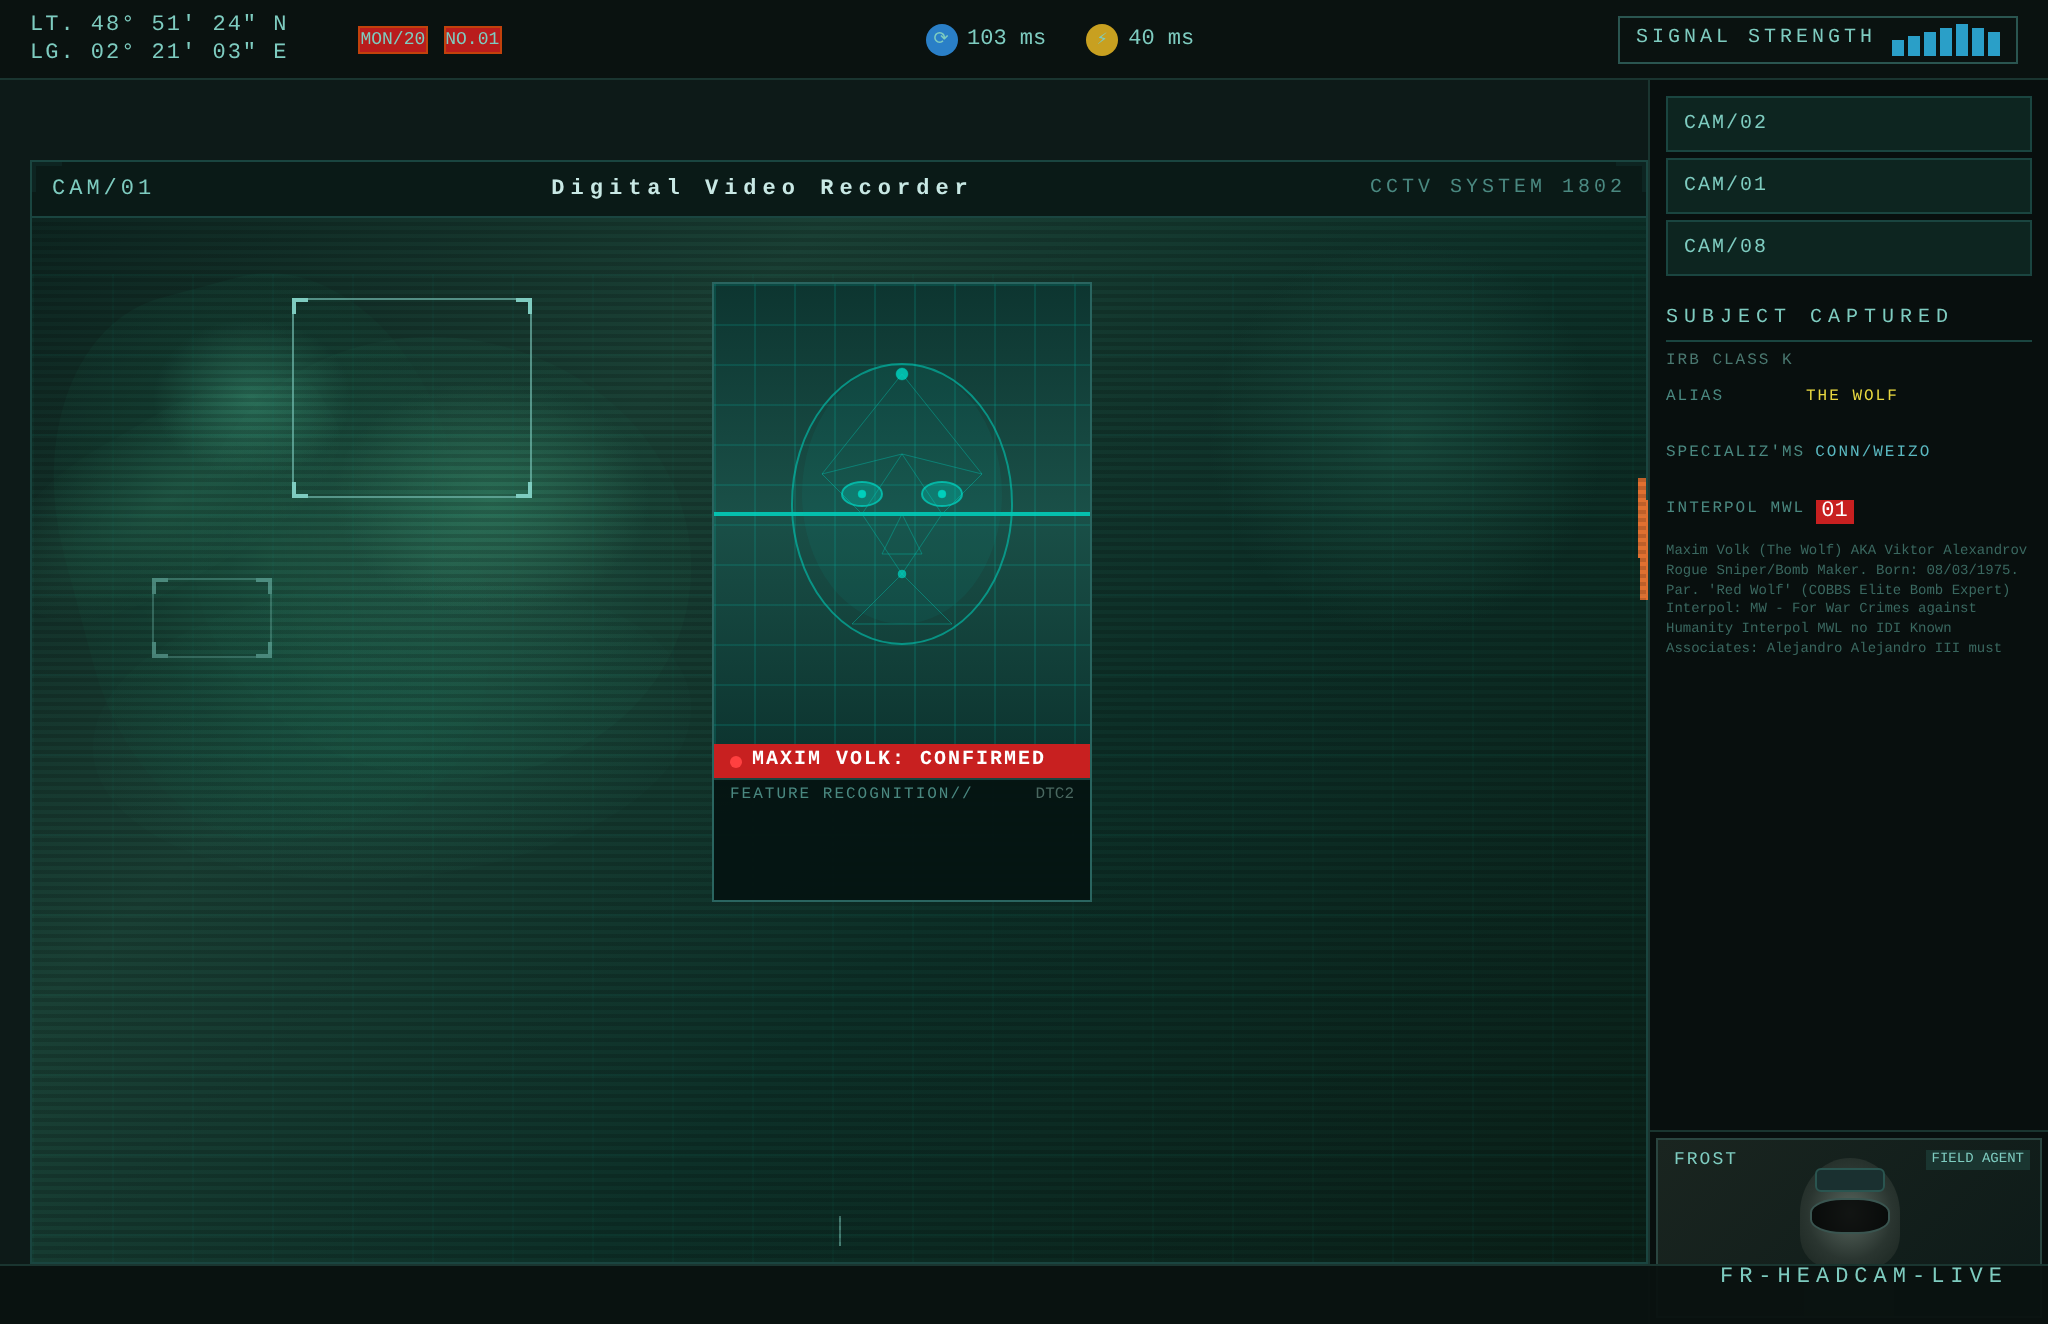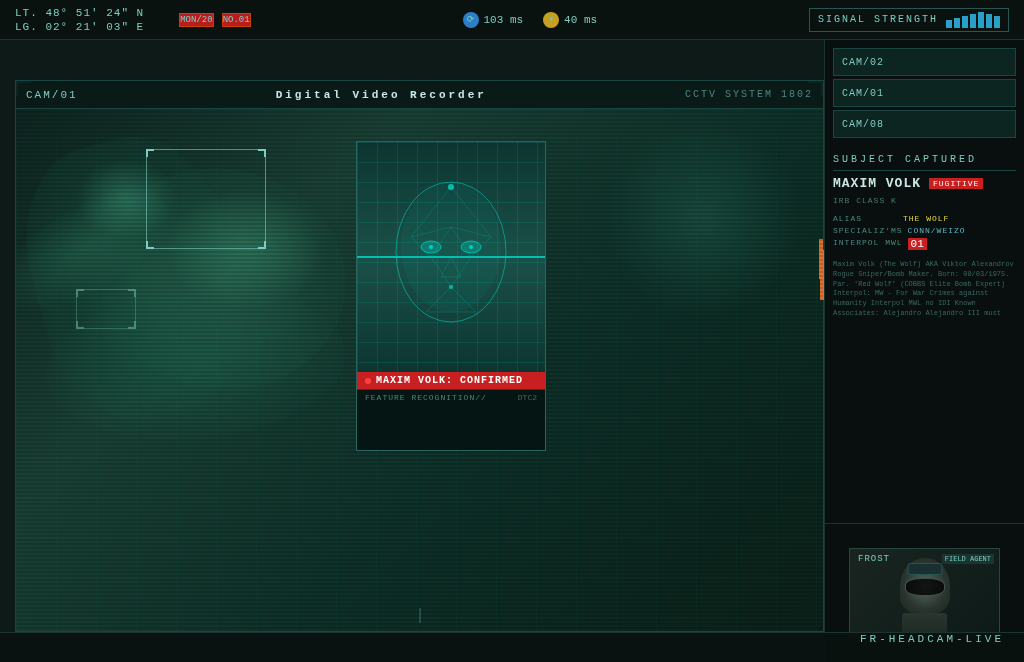--- a/index.html
+++ b/index.html
@@ -370,21 +370,21 @@
 
     .subject-subtitle {
       color: #4a7870;
       font-size: 8px;
       letter-spacing: 1px;
     }
 
     .info-table {
       display: flex;
       flex-direction: column;
-      gap: 3px;
+      gap: 19px;
       margin-top: 4px;
     }
 
     .info-row {
       display: flex;
       gap: 5px;
       align-items: flex-start;
     }
 
     .info-key {
@@ -415,21 +415,21 @@
 
     .bio-text {
       color: #3a6860;
       font-size: 7px;
       line-height: 1.4;
       margin-top: 5px;
     }
 
     
     .operator-section {
-      padding: 24px;
+      padding: 3px;
       border-top: 1px solid #1a3530;
     }
 
     .operator-thumb {
       width: 100%;
       height: 90px;
       background: linear-gradient(135deg, #1a2520 0%, #0d1a18 100%);
       border: 1px solid #2a4540;
       position: relative;
       overflow: hidden;
@@ -741,24 +741,20 @@
         <span class="cam-thumb-label">CAM/01</span>
       </div>
       <div class="cam-thumb">
         <span class="cam-thumb-label">CAM/08</span>
       </div>
     </div>
 
     <div class="subject-panel">
       <div class="subject-header">SUBJECT CAPTURED</div>
 
-      <div class="subject-name-row">
-        <span class="subject-name">MAXIM VOLK</span>
-        <span class="subject-status-badge">FUGITIVE</span>
-      </div>
       <div class="subject-subtitle">IRB CLASS K</div>
 
       <div class="info-table">
         <div class="info-row">
           <span class="info-key">ALIAS</span>
           <span class="info-val">THE WOLF</span>
         </div>
         <div class="info-row">
           <span class="info-key">SPECIALIZ'MS</span>
           <span class="info-val-cyan info-val">CONN/WEIZO</span>

